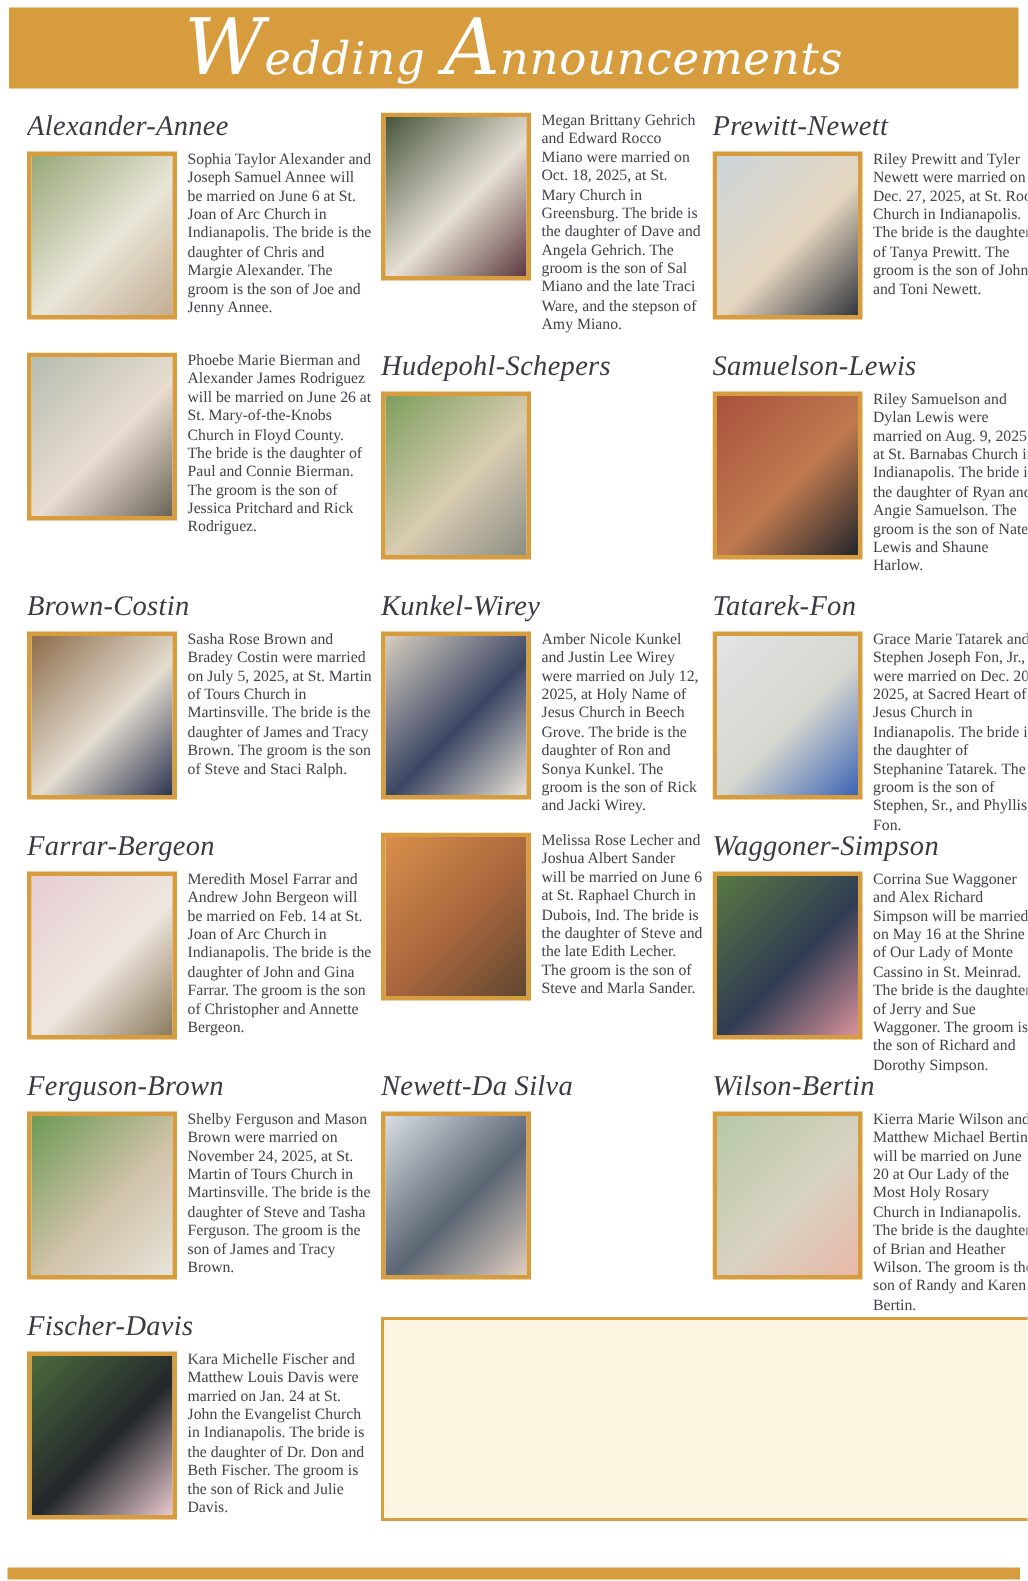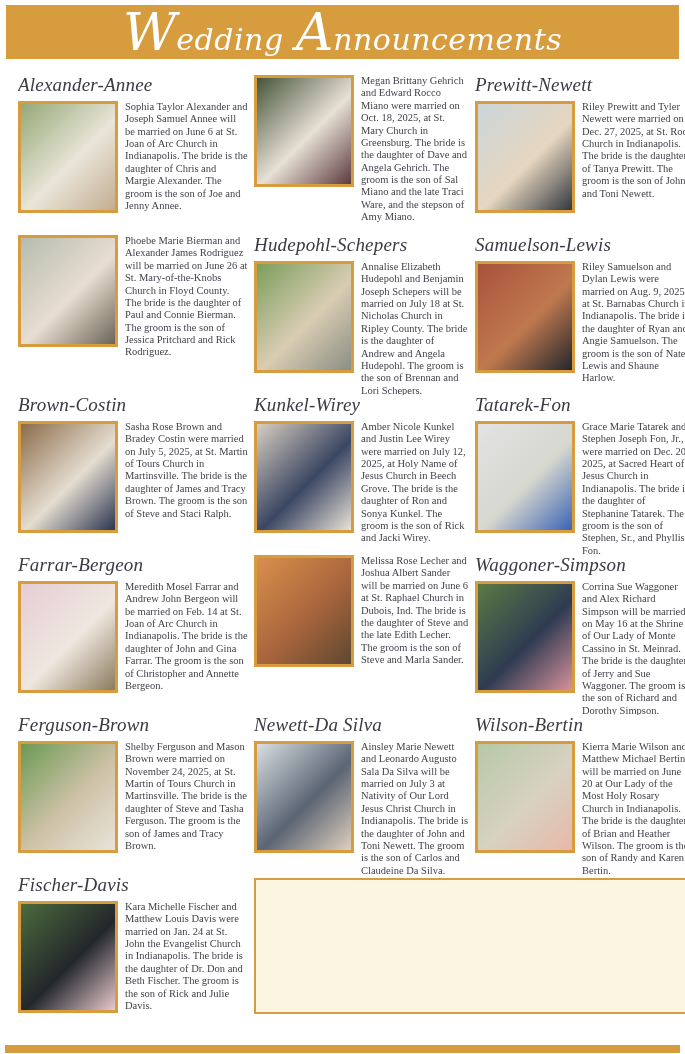--- a/index.html
+++ b/index.html
@@ -138,21 +138,20 @@
     <div class="cellbody">
       <div class="photo" style="background: linear-gradient(135deg, rgb(181, 189, 176) 0%, rgb(232, 221, 208) 55%, rgb(107, 100, 86) 100%);"></div>
       <p class="text">Phoebe Marie Bierman and Alexander James Rodriguez will be married on June 26 at St. Mary-of-the-Knobs Church in Floyd County. The bride is the daughter of Paul and Connie Bierman. The groom is the son of Jessica Pritchard and Rick Rodriguez.</p>
     </div>
   </section>
 
   <section class="cell">
     <h2 class="title">Hudepohl-Schepers</h2>
     <div class="cellbody">
       <div class="photo" style="background: linear-gradient(135deg, rgb(124, 158, 92) 0%, rgb(217, 204, 178) 55%, rgb(139, 142, 132) 100%);"></div>
-      <p class="text">Annalise Elizabeth Hudepohl and Benjamin Joseph Schepers will be married on July 18 at St. Nicholas Church in Ripley County. The bride is the daughter of Andrew and Angela Hudepohl. The groom is the son of Brennan and Lori Schepers.</p>
     </div>
   </section>
 
   <section class="cell">
     <h2 class="title">Samuelson-Lewis</h2>
     <div class="cellbody">
       <div class="photo" style="background: linear-gradient(135deg, rgb(168, 82, 60) 0%, rgb(192, 121, 79) 55%, rgb(35, 38, 44) 100%);"></div>
       <p class="text">Riley Samuelson and Dylan Lewis were married on Aug. 9, 2025, at St. Barnabas Church in Indianapolis. The bride is the daughter of Ryan and Angie Samuelson. The groom is the son of Nate Lewis and Shaune Harlow.</p>
     </div>
   </section>
@@ -209,21 +208,20 @@
     <div class="cellbody">
       <div class="photo" style="background: linear-gradient(135deg, rgb(108, 154, 84) 0%, rgb(207, 194, 168) 55%, rgb(232, 228, 218) 100%);"></div>
       <p class="text">Shelby Ferguson and Mason Brown were married on November 24, 2025, at St. Martin of Tours Church in Martinsville. The bride is the daughter of Steve and Tasha Ferguson. The groom is the son of James and Tracy Brown.</p>
     </div>
   </section>
 
   <section class="cell">
     <h2 class="title">Newett-Da Silva</h2>
     <div class="cellbody">
       <div class="photo" style="background: linear-gradient(135deg, rgb(216, 222, 226) 0%, rgb(91, 101, 115) 55%, rgb(223, 206, 191) 100%);"></div>
-      <p class="text">Ainsley Marie Newett and Leonardo Augusto Sala Da Silva will be married on July 3 at Nativity of Our Lord Jesus Christ Church in Indianapolis. The bride is the daughter of John and Toni Newett. The groom is the son of Carlos and Claudeine Da Silva.</p>
     </div>
   </section>
 
   <section class="cell">
     <h2 class="title">Wilson-Bertin</h2>
     <div class="cellbody">
       <div class="photo" style="background: linear-gradient(135deg, rgb(182, 200, 167) 0%, rgb(216, 210, 193) 55%, rgb(232, 184, 168) 100%);"></div>
       <p class="text">Kierra Marie Wilson and Matthew Michael Bertin will be married on June 20 at Our Lady of the Most Holy Rosary Church in Indianapolis. The bride is the daughter of Brian and Heather Wilson. The groom is the son of Randy and Karen Bertin.</p>
     </div>
   </section>

